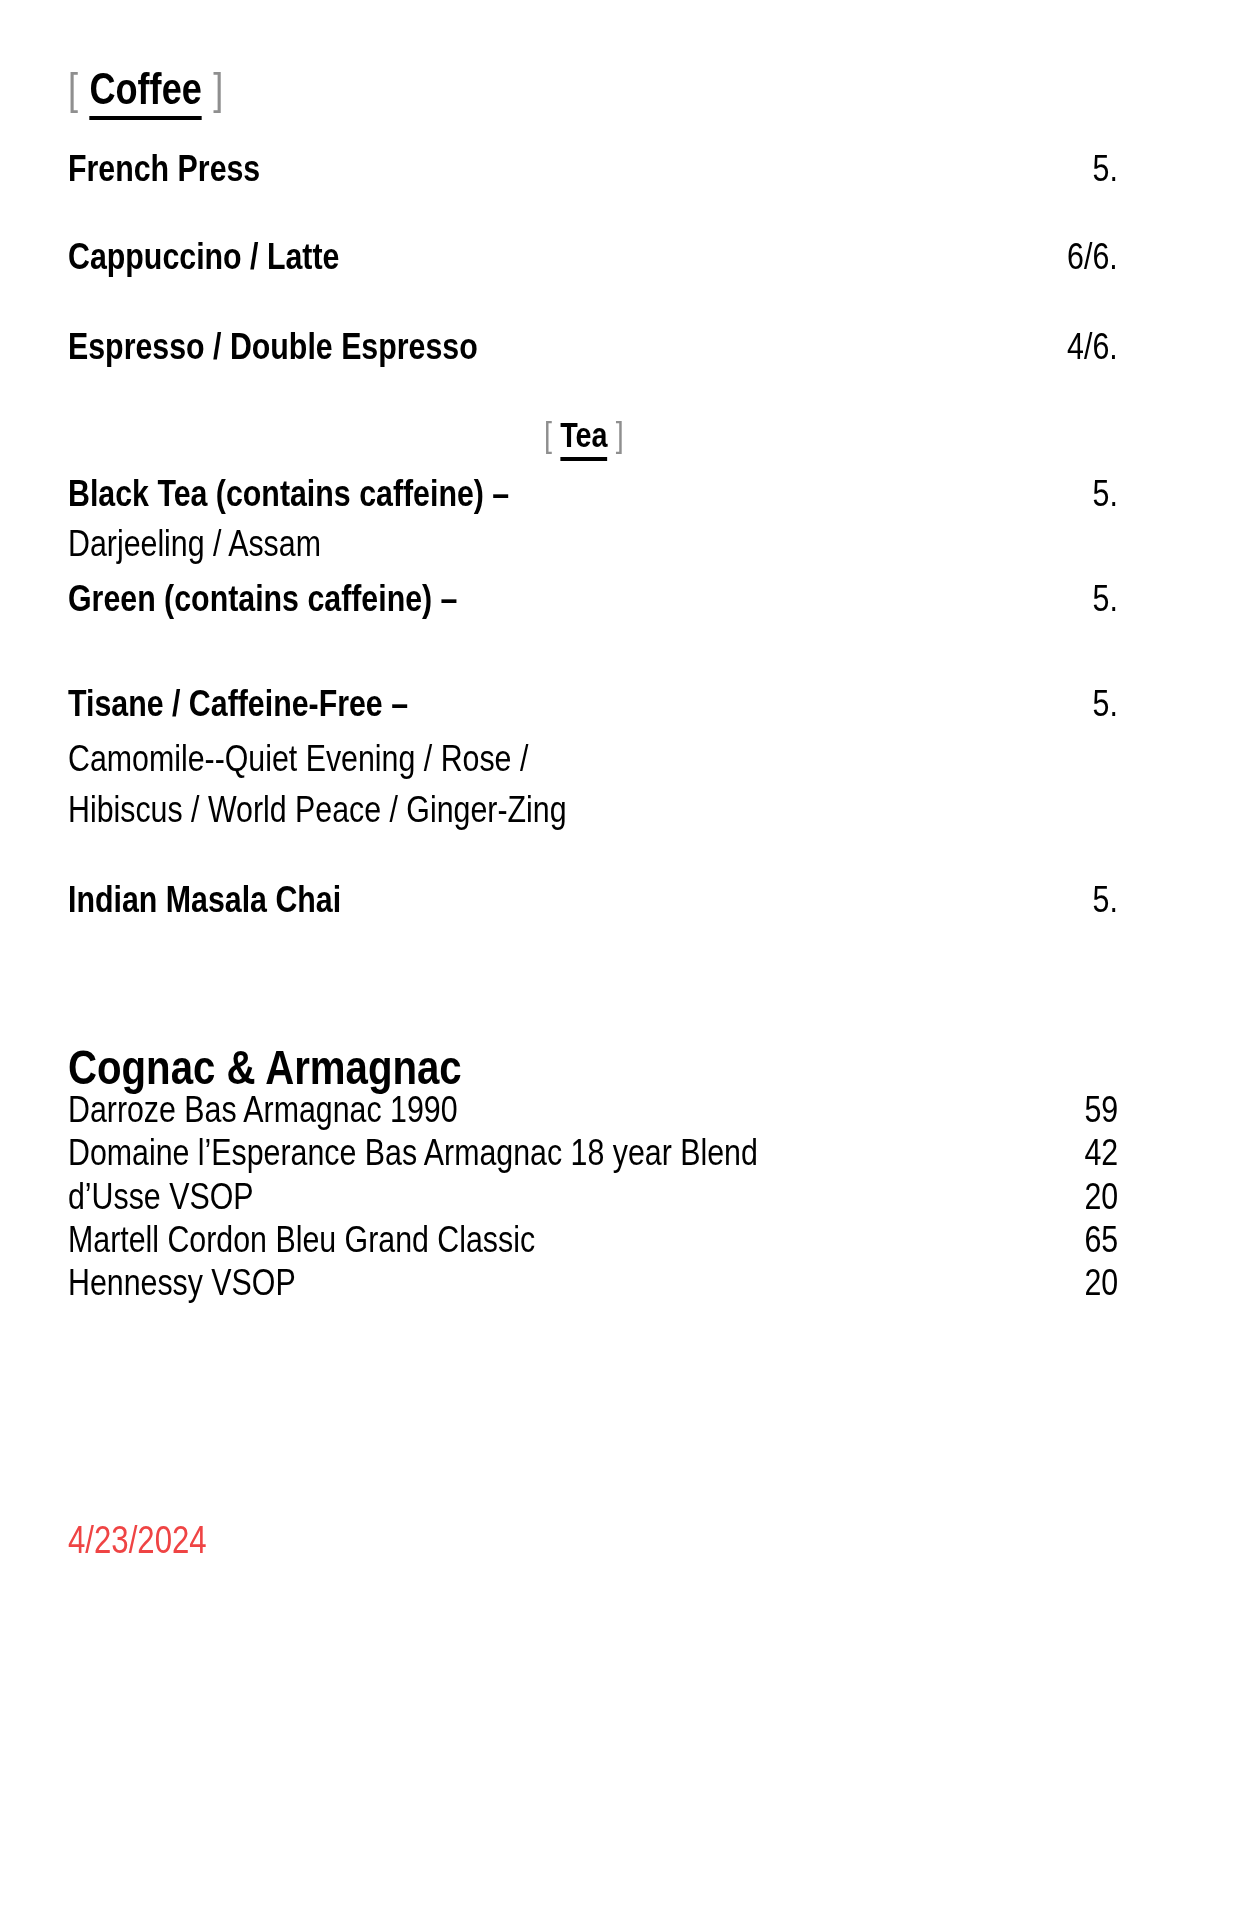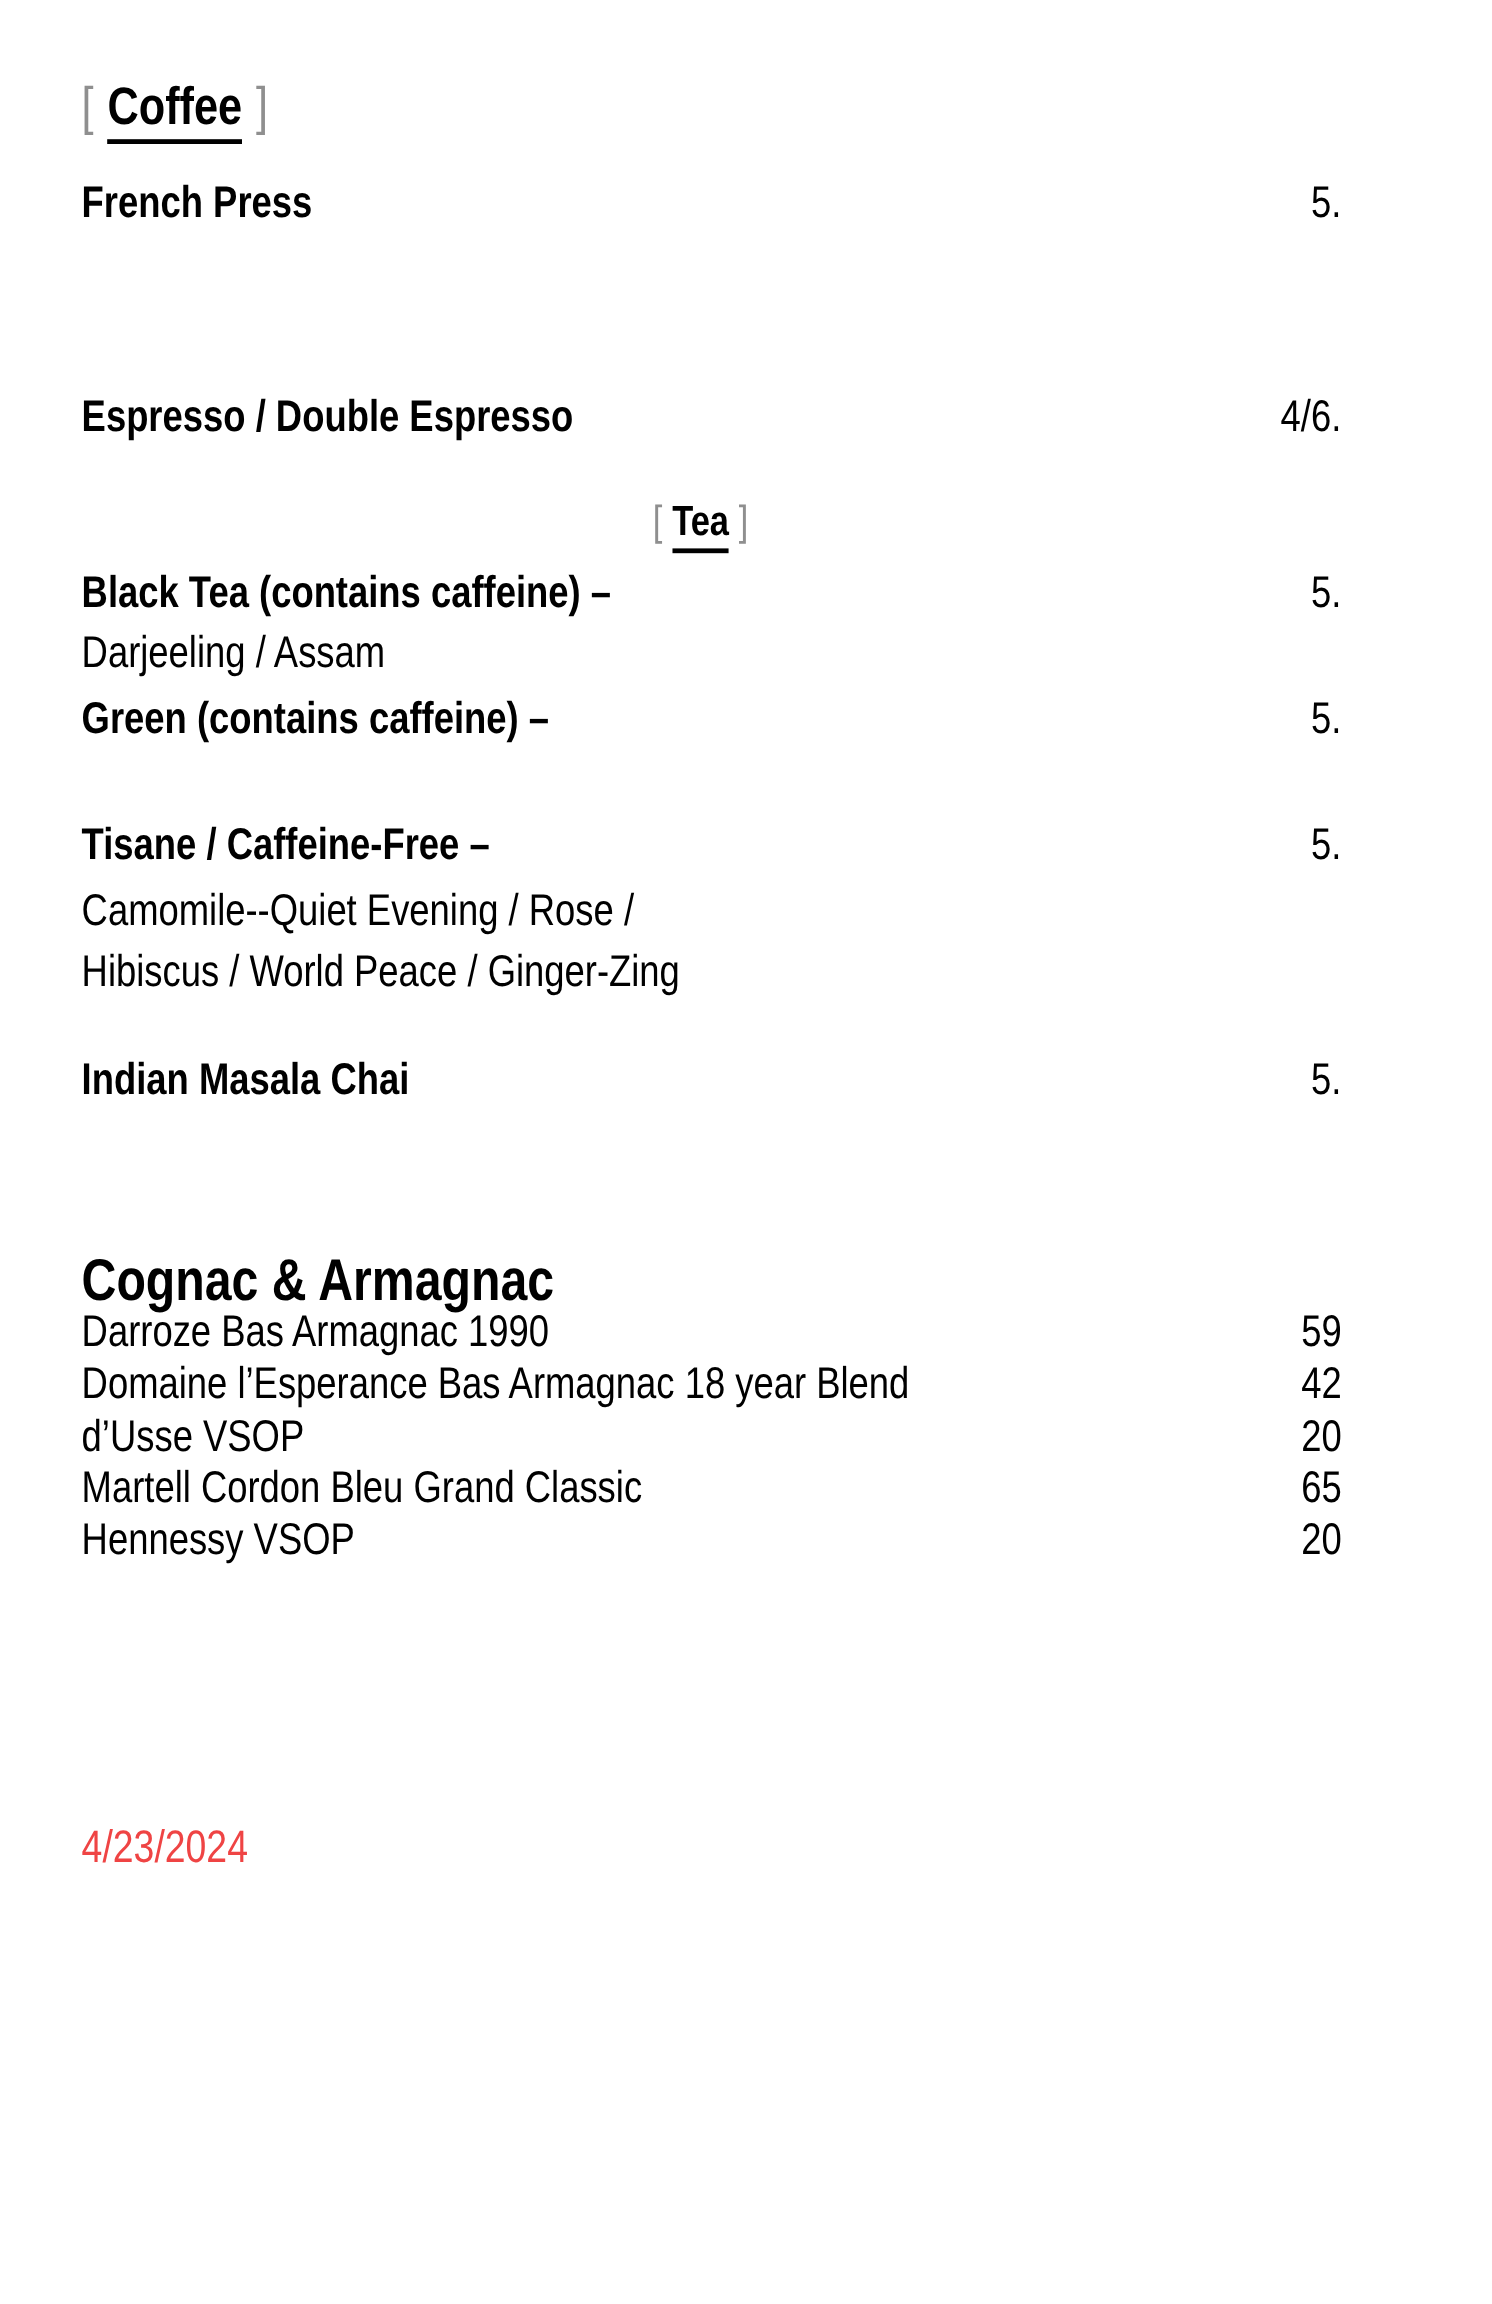--- a/index.html
+++ b/index.html
@@ -54,20 +54,24 @@
 
 <div class="page">
 
   <div class="line hdr hdr-coffee" style="top:67px">
     <span class="cx"><span class="bracket">[</span><span class="word">Coffee</span><span class="bracket">]</span></span>
   </div>
 
   <div class="line row item" style="top:150px">
     <span class="name cx">French Press</span>
     <span class="price cx-r">5.</span>
+  </div>
+  <div class="line row item" style="top:238px">
+    <span class="name cx">Cappuccino / Latte</span>
+    <span class="price cx-r">6/6.</span>
   </div>
   <div class="line row item" style="top:328px">
     <span class="name cx">Espresso / Double Espresso</span>
     <span class="price cx-r">4/6.</span>
   </div>
 
   <div class="line hdr hdr-tea" style="top:417px">
     <span class="cx"><span class="bracket">[</span><span class="word">Tea</span><span class="bracket">]</span></span>
   </div>
 

